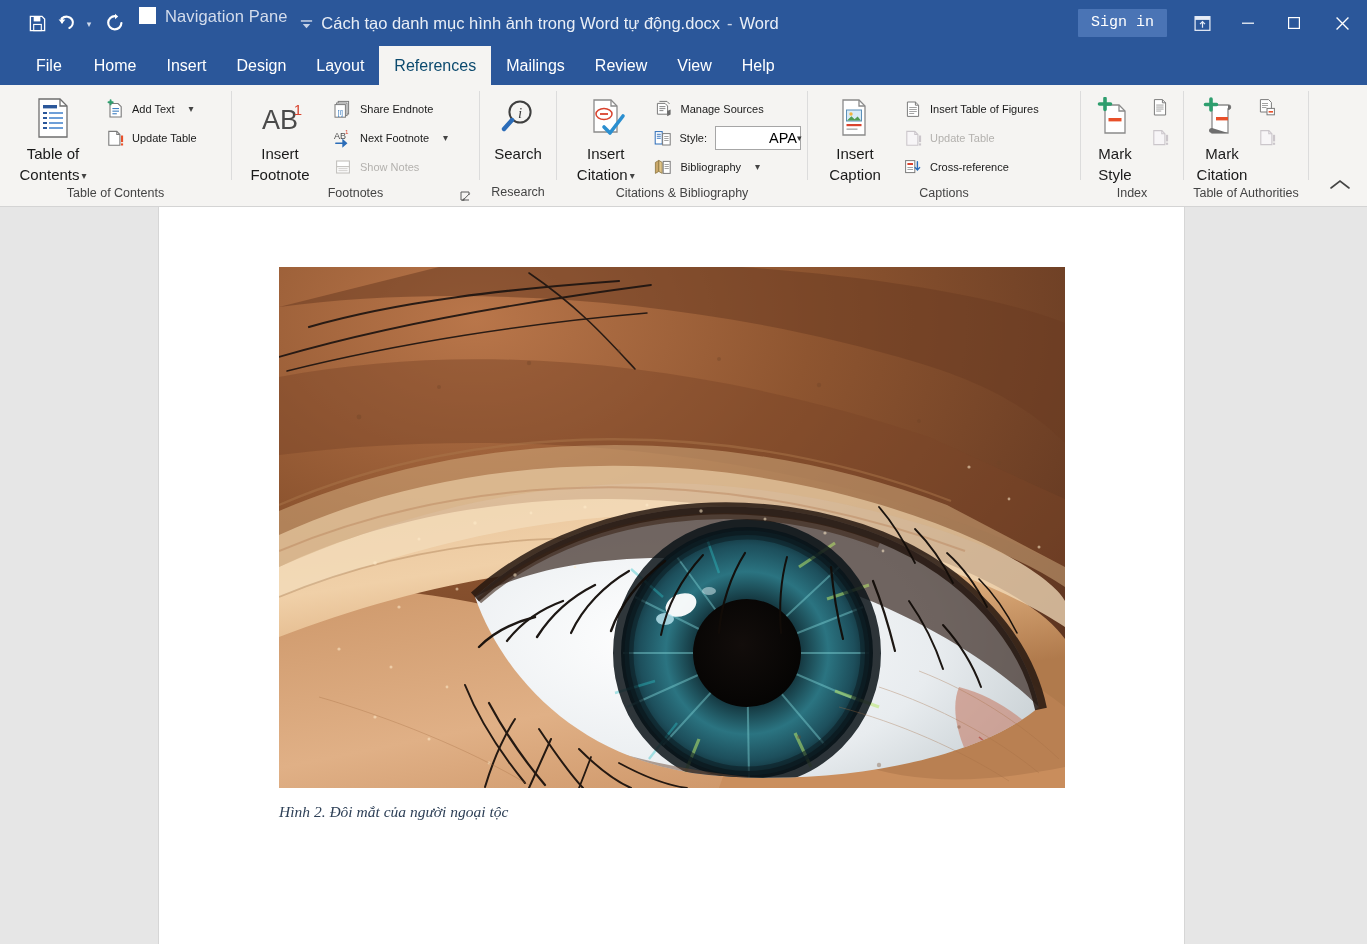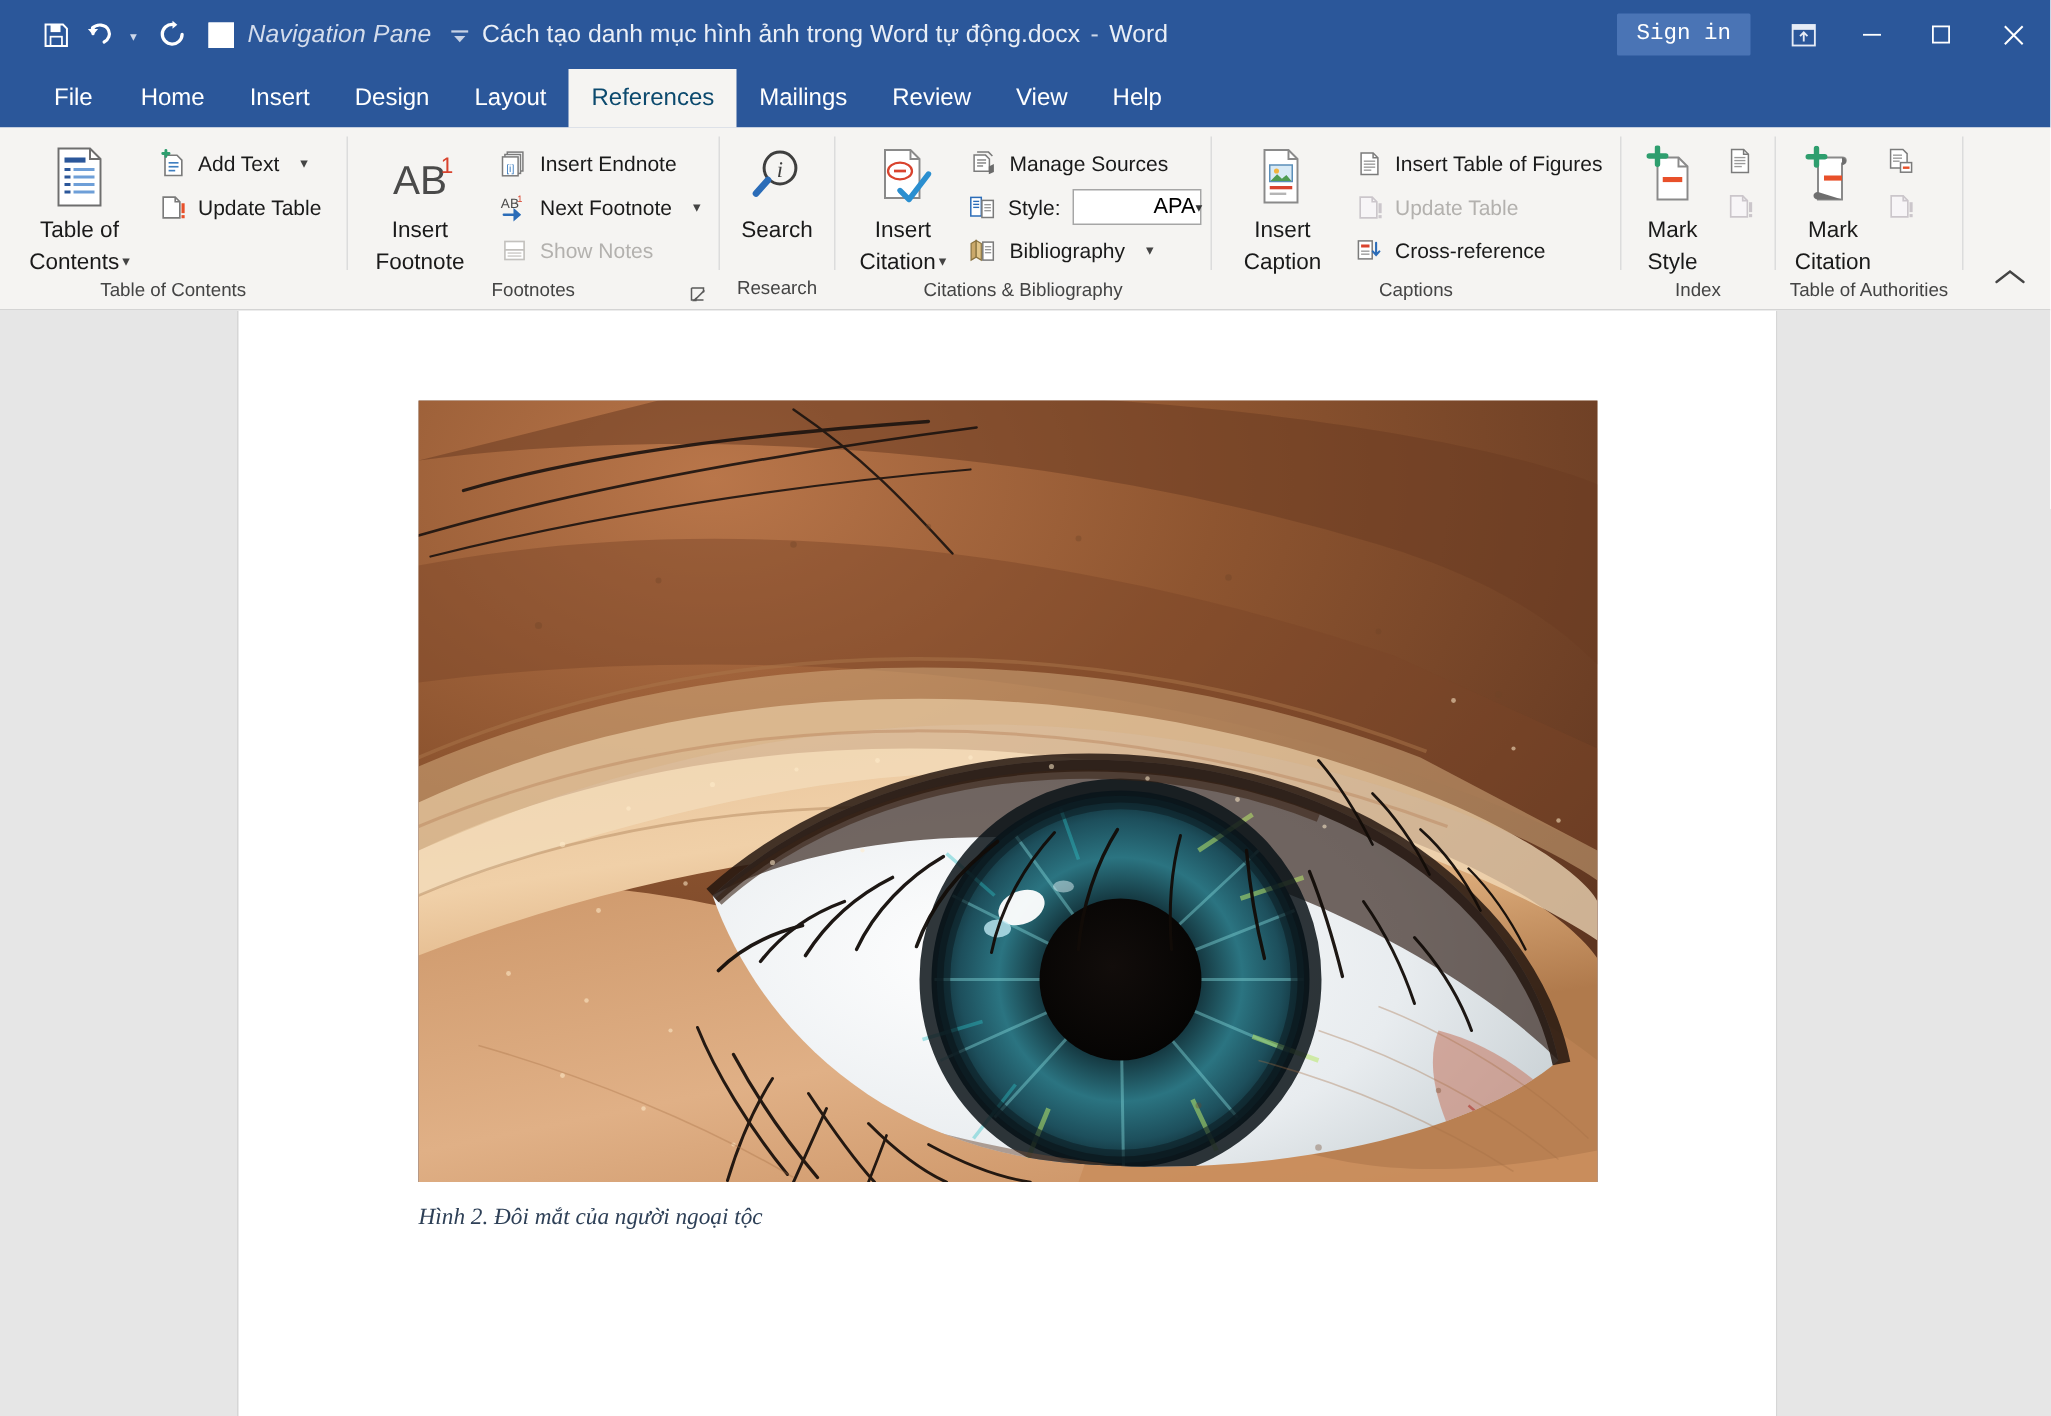--- a/index.html
+++ b/index.html
@@ -21,21 +21,21 @@
   .qat-btn {
     height: 32px; min-width: 30px; display: flex; align-items: center; justify-content: center;
     color: #ffffff; cursor: default;
   }
   .qat-btn svg { display: block; }
   .qat-caret {
     width: 14px; height: 32px; display: flex; align-items: flex-end; justify-content: center;
     padding-bottom: 10px; color: #cdd8ea; font-size: 9px;
   }
   .qat-navpane {
-    display: flex; align-items: center; gap: 9px; padding-left: 9px; padding-right: 6px; height: 32px; font-style: italic;
+    display: flex; gap: 9px; padding-left: 9px; padding-right: 6px; height: 32px;
   }
   .navpane-box { width: 17px; height: 17px; background: #ffffff; border: 1px solid #ffffff; }
   .navpane-label { color: #d3dcec; font-size: 16.5px; letter-spacing: .1px; white-space: nowrap; }
   .qat-more { width: 26px; height: 32px; display:flex; align-items:center; justify-content:center; color:#c6d2e6; }
 
   .doc-title {
     position: absolute; left: 0; top: 0; width: 1100px; height: 46px;
     display: flex; align-items: center; justify-content: center;
     color: #e9eef6; font-size: 16.5px; pointer-events: none; white-space: nowrap;
   }
@@ -109,21 +109,21 @@
     font-size: 15px; color: #1a1a1a; line-height: 1.42; white-space: nowrap;
   }
   .bigbtn .lbl .cv { color: #444; font-size: 10px; vertical-align: middle; margin-left: 2px;}
 
   .smallcol { display: flex; flex-direction: column; gap: 2px; padding-top: 4px; }
   .smallbtn {
     display: flex; align-items: center; gap: 7px; height: 27px; padding: 0 6px 0 2px;
     cursor: default; white-space: nowrap;
   }
   .smallbtn .ico { width: 21px; height: 21px; display:flex; align-items:center; justify-content:center; flex:0 0 21px;}
-  .smallbtn .txt { font-size: 14px; color: #1a1a1a; }
+  .smallbtn .txt { font-size: 11px; color: #1a1a1a; }
   .smallbtn.disabled .txt { color: #b3b1ae; }
   .smallbtn .cv { color: #444; font-size: 10px; margin-left: 7px; }
 
   .stylebox {
     display: flex; align-items: center; border: 1px solid #a6a6a6; background: #fff;
     height: 24px; width: 86px; padding: 0 4px 0 6px; margin-left: 2px; justify-content: space-between;
   }
   .stylebox .val { font-size: 14.5px; color: #000000; margin-left: 47px; }
   .stylebox .arw { font-size: 9px; color: #333; }
 
@@ -346,21 +346,21 @@
         <div class="smallcol" style="margin-left:8px;">
           <div class="smallbtn">
             <span class="ico">
               <svg width="20" height="20" viewBox="0 0 20 20">
                 <rect x="5.2" y="2.4" width="10.4" height="12.6" fill="#fff" stroke="#7b7b7b" stroke-width="1"></rect>
                 <rect x="3.6" y="4" width="10.4" height="12.6" fill="#fff" stroke="#7b7b7b" stroke-width="1"></rect>
                 <rect x="2" y="5.6" width="10.4" height="12.6" fill="#fff" stroke="#7b7b7b" stroke-width="1"></rect>
                 <text x="7.2" y="15.6" text-anchor="middle" font-family="Liberation Sans, sans-serif" font-size="7" fill="#3f7fc0">[i]</text>
               </svg>
             </span>
-            <span class="txt">Insert Endnote</span>
+            <span class="txt">Share Endnote</span>
           </div>
           <div class="smallbtn">
             <span class="ico">
               <svg width="22" height="20" viewBox="0 0 22 20">
                 <text x="2" y="11" font-family="Liberation Sans, sans-serif" font-size="9.5" fill="#4a4a4a">AB</text>
                 <text x="13.5" y="6.2" font-family="Liberation Sans, sans-serif" font-size="6.5" fill="#d9432e">1</text>
                 <path d="M4 15.4 h10 M11.6 12.4 l3.4 3 -3.4 3 z" stroke="#2b6cb8" fill="#2b6cb8" stroke-width="1.6" stroke-linecap="round"></path>
               </svg>
             </span>
             <span class="txt">Next Footnote</span>

